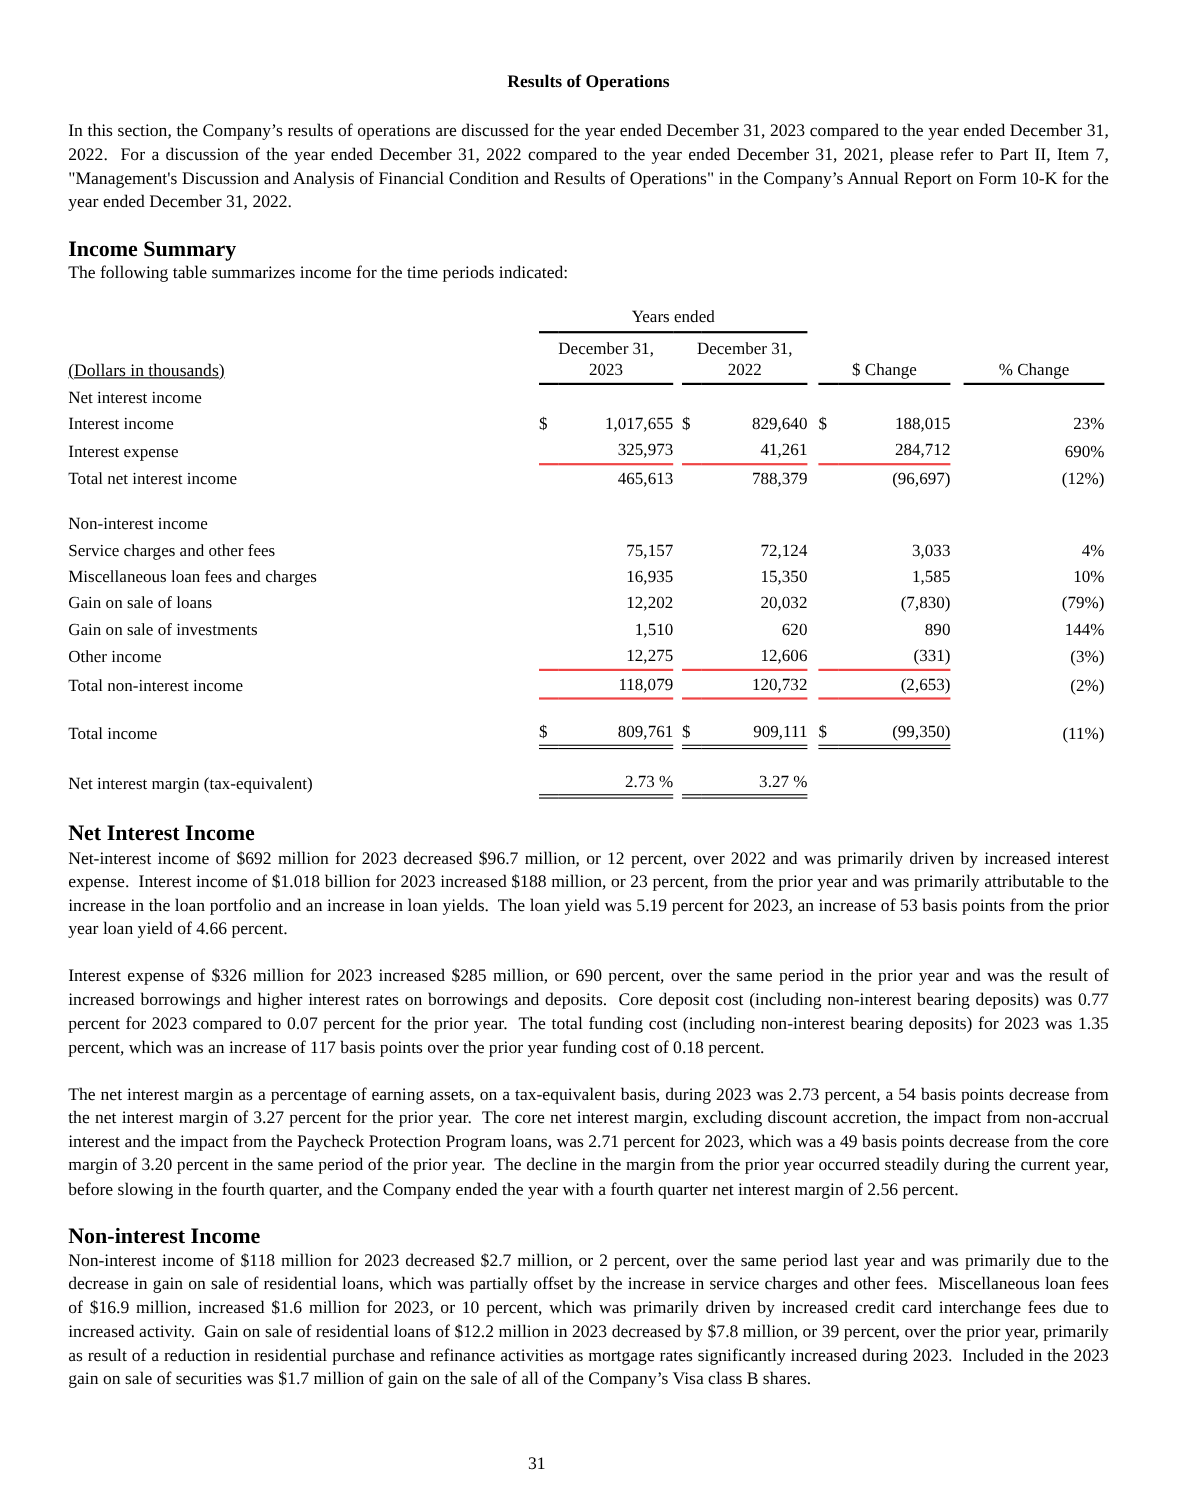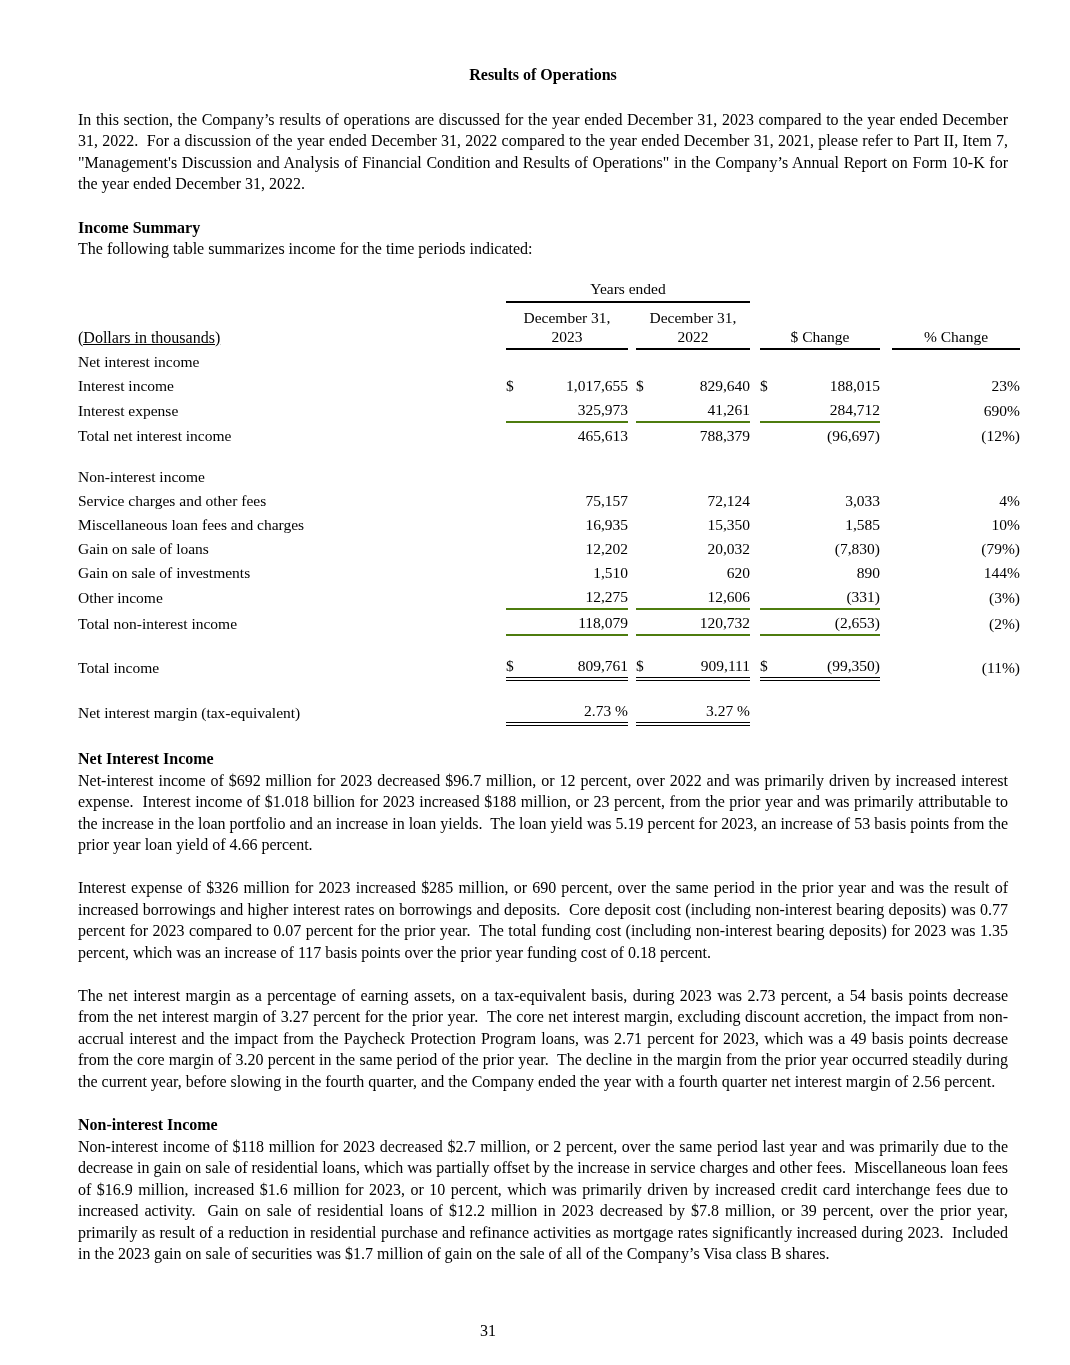--- a/index.html
+++ b/index.html
@@ -1,47 +1,47 @@
 <!DOCTYPE html>
 <html><head>
 <meta charset="utf-8">
 <style>
   html,body{margin:0;padding:0;background:#ffffff;color:#000000;}
   body{
     width:1070px;height:1365px;position:relative;
     font-family:"Liberation Serif","DejaVu Serif",serif;
     font-size:16px;line-height:21.5px;
   }
-  .sheet{padding:64px 62px 0 62px;margin-left:16px;}
+  .sheet{padding:64px 62px 0 62px;}
   .doc-title{
     text-align:center;font-weight:bold;font-size:16px;margin:0 0 23px 0;
   }
   p.body-text{margin:0;text-align:justify;}
   p.body-text + p.body-text{margin-top:21.5px;}
-  .section-heading{font-weight:bold;margin:22px 0 0 0;font-size:16px;}
+  .section-heading{font-weight:bold;margin:22px 0 0 0;font-size:20px;}
   .lead-line{margin:0;}
 
   
   table.fin{
     border-collapse:collapse;table-layout:fixed;width:942px;
     margin-top:17px;font-size:15.5px;
   }
   table.fin td{
     padding:2.5px 0;vertical-align:bottom;line-height:19px;
     overflow:hidden;white-space:nowrap;
   }
   td.lbl{text-align:left;}
   td.ind1{padding-left:36px;}
   td.ind2{padding-left:72px;}
   td.d{text-align:left;padding-left:5px;}
   td.v{text-align:right;padding-right:2px;}
   td.pct{text-align:right;padding-right:6px;}
   td.ch{text-align:center;}
   .rule{border-bottom:2px solid #000;}
-  .u{border-bottom:2px solid #4d7c0f;}
+  .u{border-bottom:2px solid #ef4444;}
   .uu{border-bottom:4.5px double #000;}
   tr.sp td{height:17px;padding:0;border:none;}
   td.dollars-note{font-size:16px;line-height:15px;}
   td.dollars-note span{text-decoration:underline;}
   tr.hdr2 td{padding-top:5px;}
 
   .page-number{
     position:absolute;top:1320px;left:0;width:976px;
     text-align:center;font-size:16px;
   }

